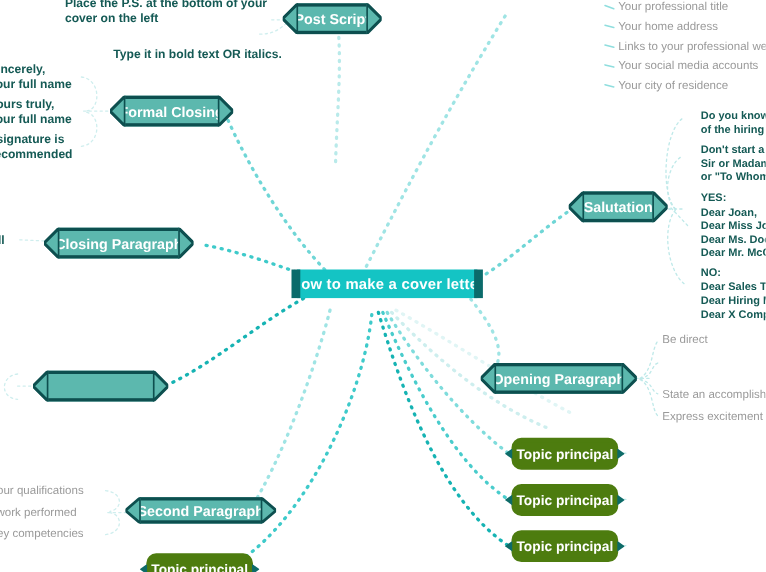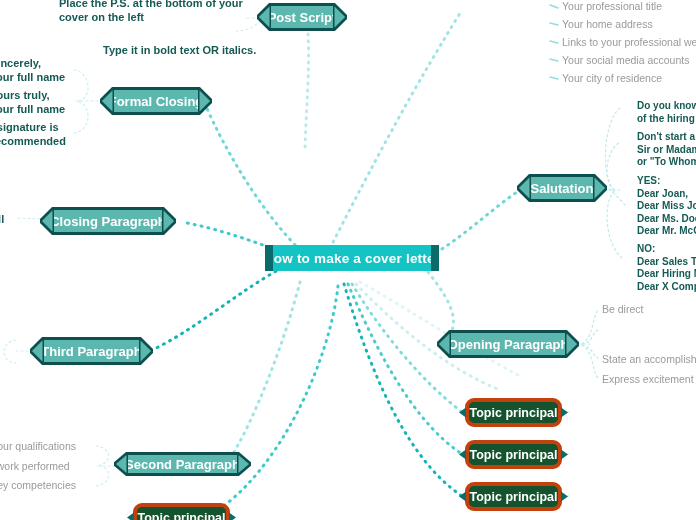--- a/index.html
+++ b/index.html
@@ -39,22 +39,22 @@
     border-bottom:3px solid #0d4f4f;
   }
   .hex .cap{position:absolute;top:-3px;height:calc(100% + 6px);width:14px;}
   .hex .cap svg{display:block;width:14px;height:100%;}
   .hex .cap.l{left:-13px;}
   .hex .cap.r{right:-13px;}
 
   
   .topic{
     position:absolute;
-    background:#14532d;
-    border:4px solid #c2410c;
+    background:#4d7c0f;
+    border:4px solid #4d7c0f;
     border-radius:9px;
     color:#ffffff;font-weight:bold;font-size:12.5px;
     display:flex;align-items:center;justify-content:center;
     white-space:nowrap;
     box-sizing:border-box;
   }
   .topic .notch{position:absolute;top:50%;margin-top:-5px;width:7px;height:10px;background:#0d6b68;}
   .topic .notch.l{left:-10px;clip-path:polygon(100% 0,100% 100%,0 50%);}
   .topic .notch.r{right:-10px;clip-path:polygon(0 0,0 100%,100% 50%);}
 
@@ -193,21 +193,20 @@
     <span class="cap l">
         <svg viewBox="0 0 14 34" preserveAspectRatio="none">
           <polygon points="14,0 14,34 0,17" fill="#5cb8ae" stroke="#0d4f4f" stroke-width="3"></polygon>
         </svg>
       </span>
     <span class="cap r">
         <svg viewBox="0 0 14 34" preserveAspectRatio="none">
           <polygon points="0,0 0,34 14,17" fill="#5cb8ae" stroke="#0d4f4f" stroke-width="3"></polygon>
         </svg>
       </span>
-    <span>Third Paragraph</span>
   </div>
 
   <div class="hex" style="left:127px;top:452px;width:111px;height:24px;">
     <span class="cap l">
         <svg viewBox="0 0 14 34" preserveAspectRatio="none">
           <polygon points="14,0 14,34 0,17" fill="#5cb8ae" stroke="#0d4f4f" stroke-width="3"></polygon>
         </svg>
       </span>
     <span class="cap r">
         <svg viewBox="0 0 14 34" preserveAspectRatio="none">

